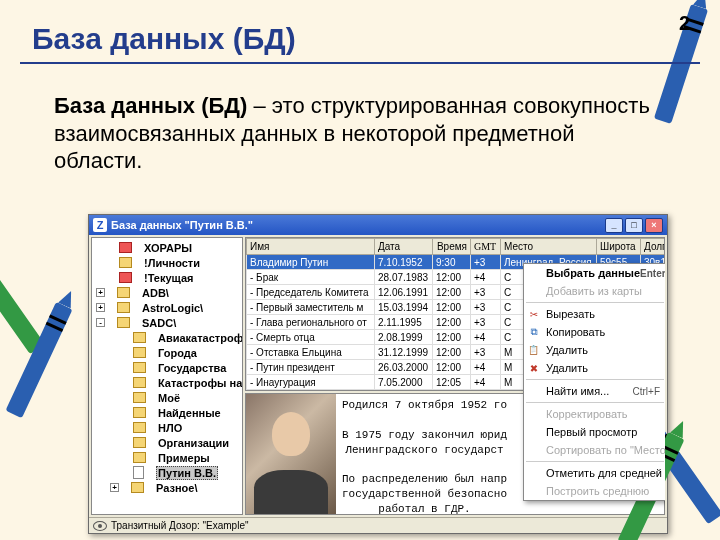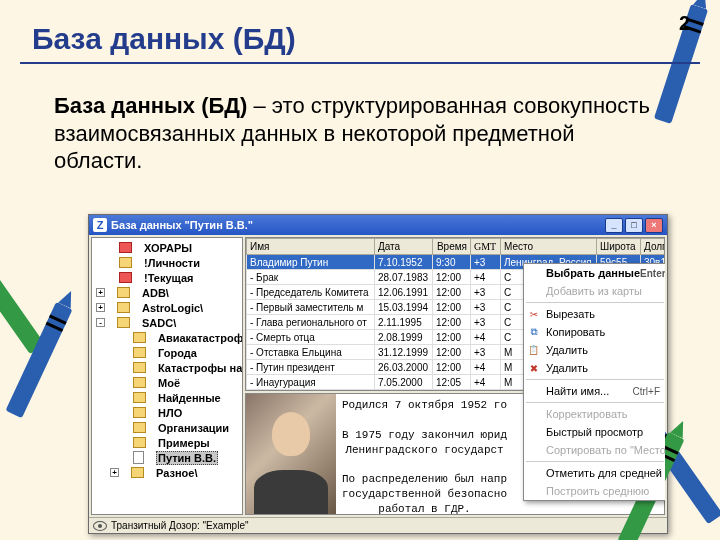--- a/index.html
+++ b/index.html
@@ -209,20 +209,25 @@
           <span class="lbl">Авиакатастрофы</span>
         </div>
         <div class="tree-item d2">
           <div class="noexp"></div>
           <div class="folder"></div>
           <span class="lbl">Города</span>
         </div>
         <div class="tree-item d2">
           <div class="noexp"></div>
           <div class="folder"></div>
+          <span class="lbl">Государства</span>
+        </div>
+        <div class="tree-item d2">
+          <div class="noexp"></div>
+          <div class="folder"></div>
           <span class="lbl">Катастрофы на море</span>
         </div>
         <div class="tree-item d2">
           <div class="noexp"></div>
           <div class="folder"></div>
           <span class="lbl">Моё</span>
         </div>
         <div class="tree-item d2">
           <div class="noexp"></div>
           <div class="folder"></div>
@@ -395,21 +400,21 @@
           <div class="menu-sep"></div>
           <div class="menu-item">
             <span>Найти имя...</span>
             <span class="mi-shortcut">Ctrl+F</span>
           </div>
           <div class="menu-sep"></div>
           <div class="menu-item disabled">
             <span>Корректировать</span>
           </div>
           <div class="menu-item">
-            <span>Быстрый просмотр</span>
+            <span>Первый просмотр</span>
           </div>
           <div class="menu-item disabled">
             <span>Сортировать по "Место"</span>
           </div>
           <div class="menu-sep"></div>
           <div class="menu-item">
             <span>Отметить для средней</span>
           </div>
           <div class="menu-item disabled">
             <span>Построить среднюю</span>

